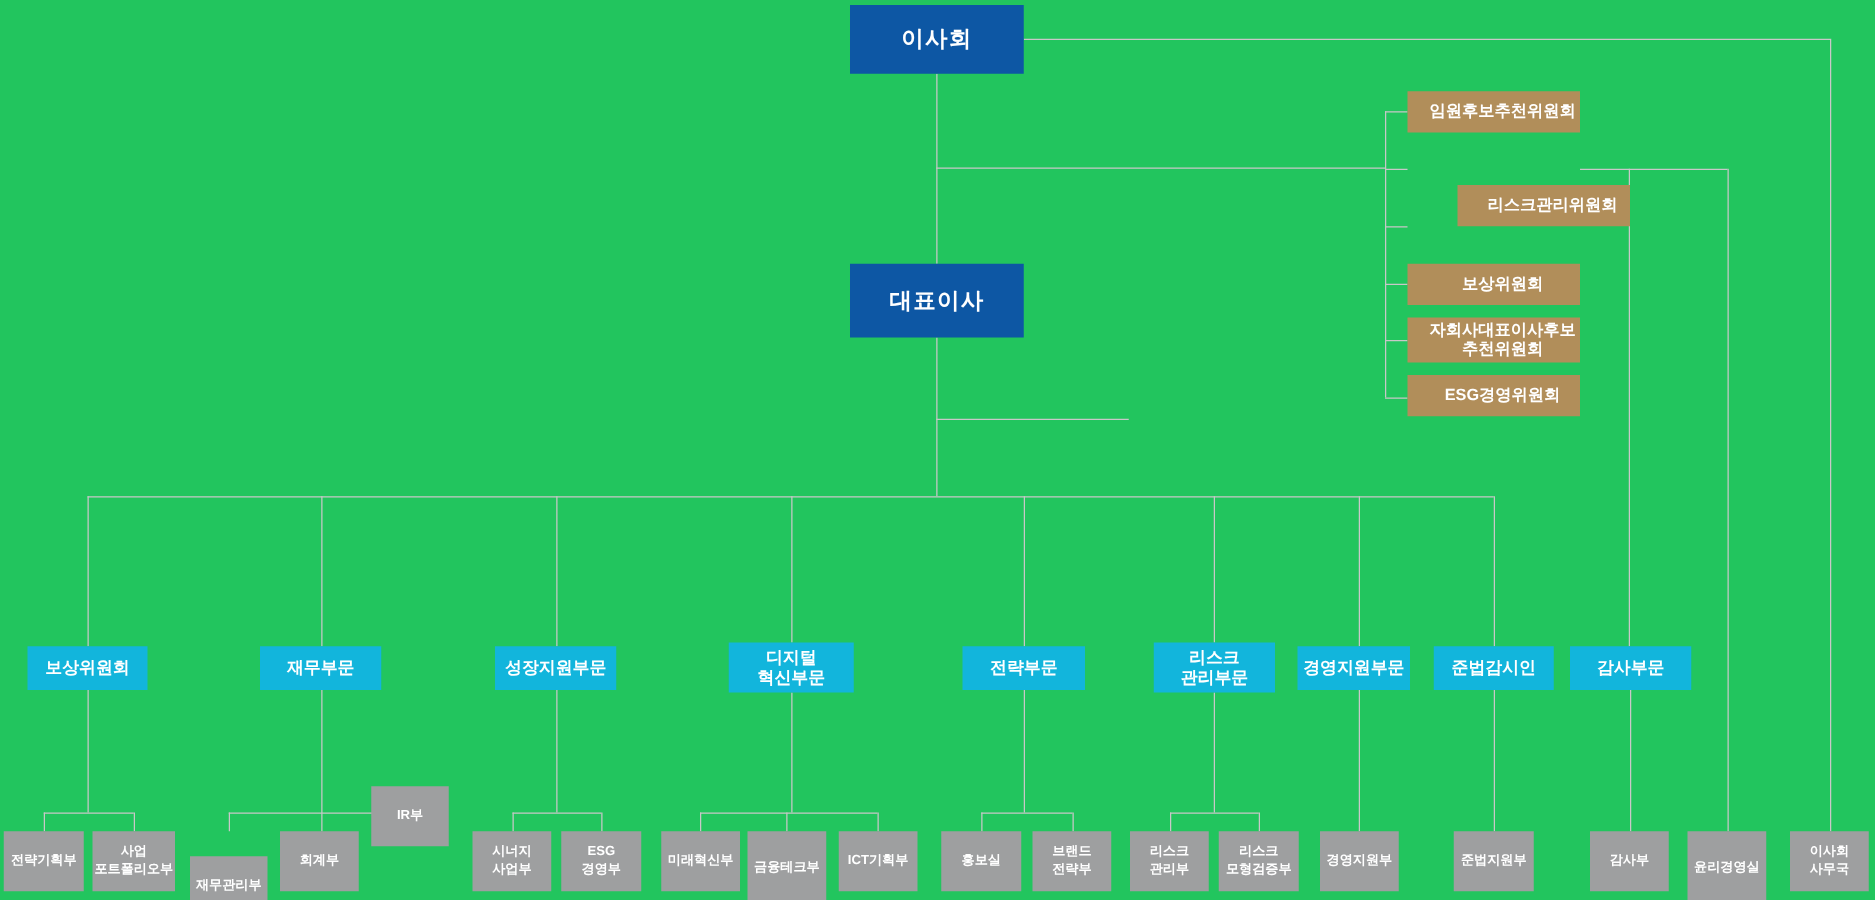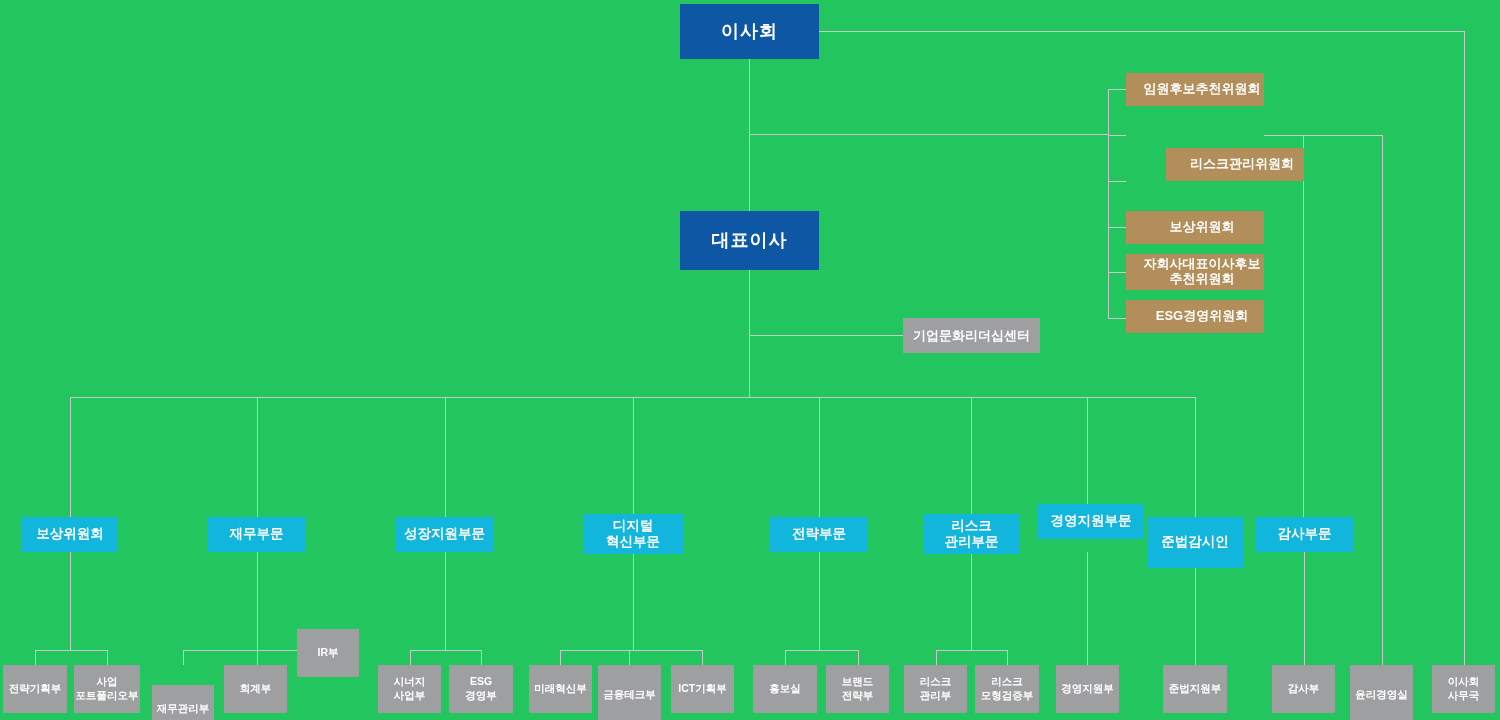--- a/index.html
+++ b/index.html
@@ -87,32 +87,31 @@
   <div class="box blue" style="left:680px;top:4px;width:139px;height:55px;">이사회</div>
   <div class="box blue" style="left:680px;top:211px;width:139px;height:59px;">대표이사</div>
 
   <div class="box tan" style="left:1126px;top:73px;width:138px;height:33px;">임원후보추천위원회</div>
   <div class="box tan" style="left:1126px;top:148px;width:138px;height:33px;margin-left:40px;">리스크관리위원회</div>
   <div class="box tan" style="left:1126px;top:254px;width:138px;height:36px;">자회사대표이사후보
 추천위원회</div>
   <div class="box tan" style="left:1126px;top:211px;width:138px;height:33px;">보상위원회</div>
   <div class="box tan" style="left:1126px;top:300px;width:138px;height:33px;">ESG경영위원회</div>
 
-  <div class="box grayc" style="left:903px;top:318px;width:137px;height:35px;">기업문화리더십센터</div>
 
   <div class="box cyan" style="left:22px;top:517px;width:96px;height:35px;">보상위원회</div>
   <div class="box cyan" style="left:208px;top:517px;width:97px;height:35px;">재무부문</div>
   <div class="box cyan" style="left:396px;top:517px;width:97px;height:35px;">성장지원부문</div>
   <div class="box cyan" style="left:583px;top:514px;width:100px;height:40px;">디지털
 혁신부문</div>
   <div class="box cyan" style="left:770px;top:517px;width:98px;height:35px;">전략부문</div>
   <div class="box cyan" style="left:923px;top:514px;width:97px;height:40px;">리스크
 관리부문</div>
-  <div class="box cyan" style="left:1038px;top:504px;width:106px;height:35px;">경영지원부문</div>
-  <div class="box cyan" style="left:1147px;top:517px;width:96px;height:51px;">준법감시인</div>
+  <div class="box cyan" style="left:1038px;top:517px;width:90px;height:35px;">경영지원부문</div>
+  <div class="box cyan" style="left:1147px;top:517px;width:96px;height:35px;">준법감시인</div>
   <div class="box cyan" style="left:1256px;top:517px;width:97px;height:35px;">감사부문</div>
 
   <div class="dept" style="left:3px;top:665px;width:64px;height:48px;">전략기획부</div>
   <div class="dept" style="left:74px;top:665px;width:66px;height:48px;">사업
 포트폴리오부</div>
   <div class="dept" style="left:152px;top:665px;width:62px;height:48px;margin-top:20px;">재무관리부</div>
   <div class="dept" style="left:224px;top:665px;width:63px;height:48px;">회계부</div>
   <div class="dept" style="left:297px;top:629px;width:62px;height:48px;">IR부</div>
   <div class="dept" style="left:378px;top:665px;width:63px;height:48px;">시너지
 사업부</div>

